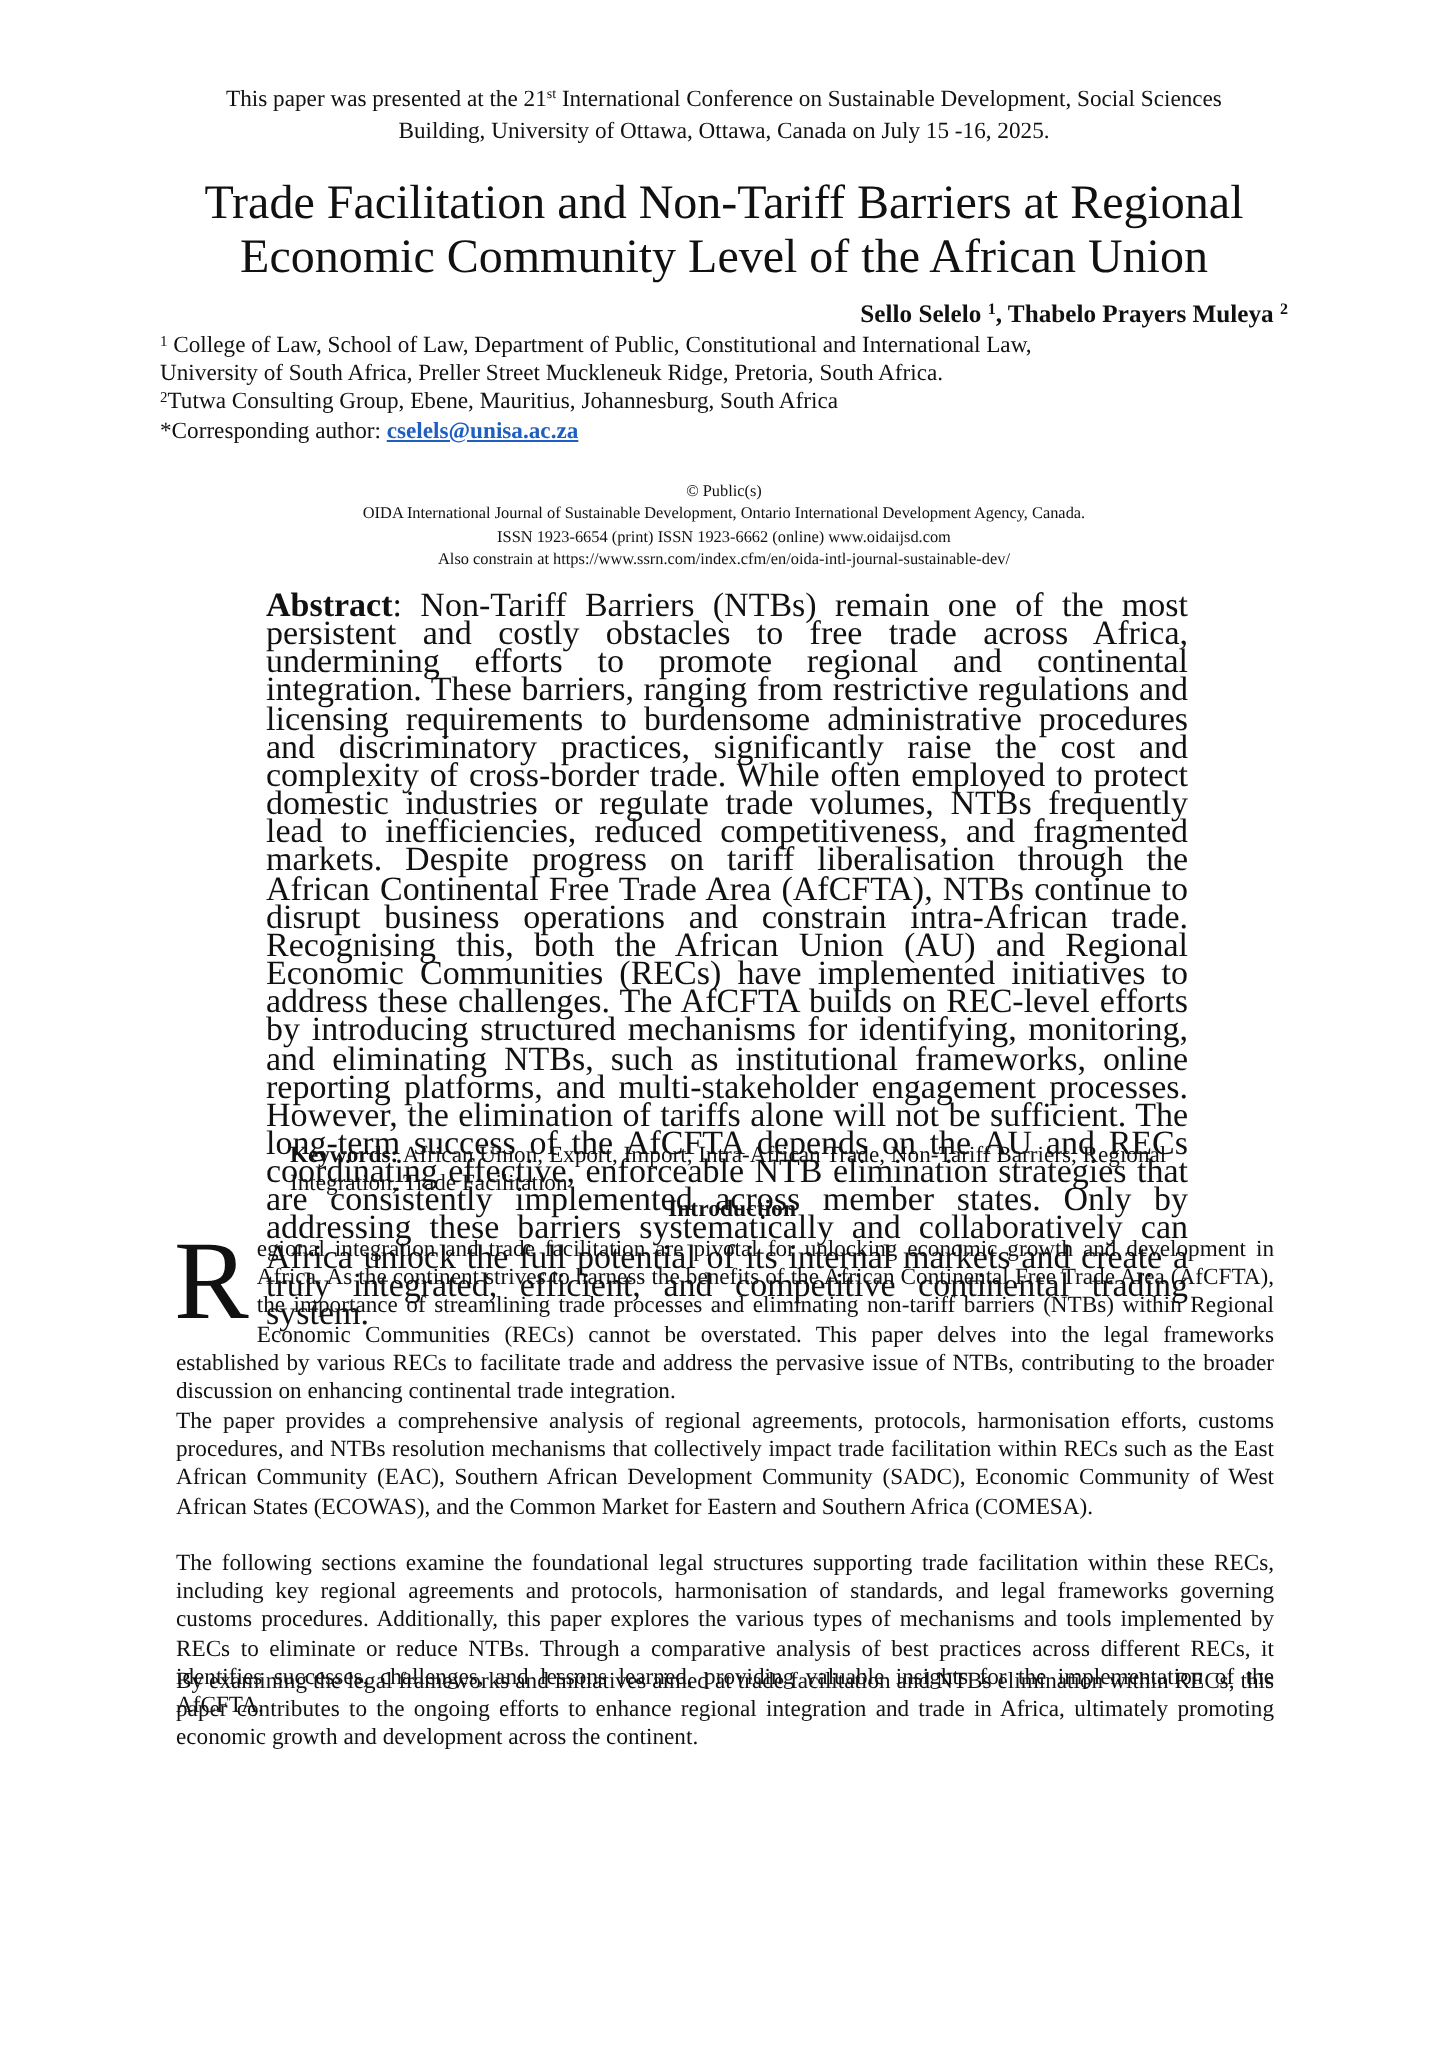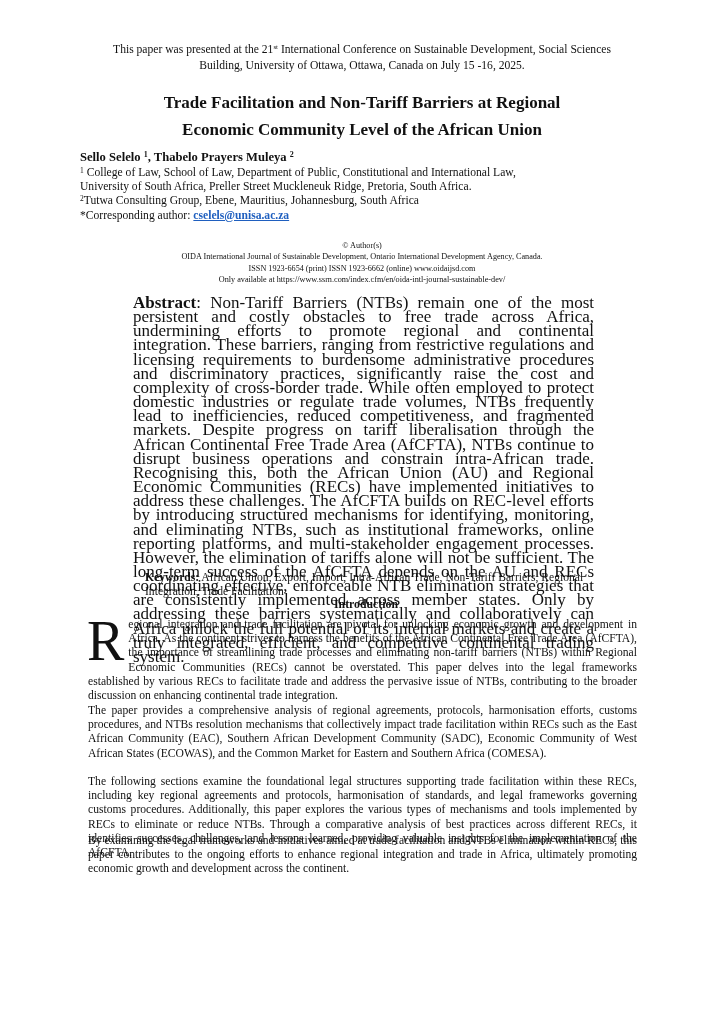--- a/index.html
+++ b/index.html
@@ -5,25 +5,25 @@
   html, body { margin: 0; padding: 0; background: #ffffff; }
   body { width: 724px; height: 1024px; position: relative; overflow: hidden;
          font-family: "Liberation Serif", "DejaVu Serif", serif; color: #111; }
   .page { position: absolute; left: 0; top: 0; width: 724px; height: 796px; }
 
   .conf-note { position: absolute; left: 80px; width: 564px; top: 42px;
                text-align: center; font-size: 11.6px; line-height: 16px; }
   .conf-note sup { font-size: 7px; vertical-align: 4px; line-height: 0; }
 
   .title { position: absolute; left: 70px; width: 584px; top: 89px;
-           text-align: center; font-weight: bold; font-size: 17px; line-height: 27px;
+           text-align: center; font-weight: normal; font-size: 24px; line-height: 27px;
            margin: 0; }
 
   .authors { position: absolute; left: 80px; width: 564px; top: 150px;
-             text-align: left; font-weight: bold; font-size: 12.6px; line-height: 15px; }
+             text-align: right; font-weight: bold; font-size: 12.6px; line-height: 15px; }
   .authors sup { font-size: 8px; vertical-align: 4px; line-height: 0; }
 
   .affils { position: absolute; left: 80px; width: 564px; top: 166px;
             text-align: left; font-size: 11.6px; line-height: 14.2px; }
   .affils sup { font-size: 7.5px; vertical-align: 3px; line-height: 0; }
   .affils a { color: #1f5fbf; text-decoration: underline; font-weight: bold; }
 
   .journal { position: absolute; left: 80px; width: 564px; top: 240px;
              text-align: center; font-size: 8.2px; line-height: 11.3px; }
 
@@ -69,24 +69,24 @@
   </div>
 
   <div class="affils">
     <sup>1</sup><span> College of Law, School of Law, Department of Public, Constitutional and International Law,</span><br>
     <span>University of South Africa, Preller Street Muckleneuk Ridge, Pretoria, South Africa.</span><br>
     <sup>2</sup><span>Tutwa Consulting Group, Ebene, Mauritius, Johannesburg, South Africa</span><br>
     <span>*Corresponding author: </span><a>cselels@unisa.ac.za</a>
   </div>
 
   <div class="journal">
-    <span>© Author(s)</span><br>
+    <span>© Public(s)</span><br>
     <span>OIDA International Journal of Sustainable Development, Ontario International Development Agency, Canada.</span><br>
     <span>ISSN 1923-6654 (print) ISSN 1923-6662 (online) www.oidaijsd.com</span><br>
-    <span>Only available at https://www.ssrn.com/index.cfm/en/oida-intl-journal-sustainable-dev/</span>
+    <span>Also constrain at https://www.ssrn.com/index.cfm/en/oida-intl-journal-sustainable-dev/</span>
   </div>
 
   <p class="abstract">
     <b>Abstract</b><span>: Non-Tariff Barriers (NTBs) remain one of the most persistent and costly obstacles to free trade across Africa, undermining efforts to promote regional and continental integration. These barriers, ranging from restrictive regulations and licensing requirements to burdensome administrative procedures and discriminatory practices, significantly raise the cost and complexity of cross-border trade. While often employed to protect domestic industries or regulate trade volumes, NTBs frequently lead to inefficiencies, reduced competitiveness, and fragmented markets. Despite progress on tariff liberalisation through the African Continental Free Trade Area (AfCFTA), NTBs continue to disrupt business operations and constrain intra-African trade. Recognising this, both the African Union (AU) and Regional Economic Communities (RECs) have implemented initiatives to address these challenges. The AfCFTA builds on REC-level efforts by introducing structured mechanisms for identifying, monitoring, and eliminating NTBs, such as institutional frameworks, online reporting platforms, and multi-stakeholder engagement processes. However, the elimination of tariffs alone will not be sufficient. The long-term success of the AfCFTA depends on the AU and RECs coordinating effective, enforceable NTB elimination strategies that are consistently implemented across member states. Only by addressing these barriers systematically and collaboratively can Africa unlock the full potential of its internal markets and create a truly integrated, efficient, and competitive continental trading system.</span>
   </p>
 
   <p class="keywords">
     <b>Keywords:</b><span> African Union, Export, Import, Intra-African Trade, Non-Tariff Barriers, Regional Integration, Trade Facilitation</span>
   </p>
 

